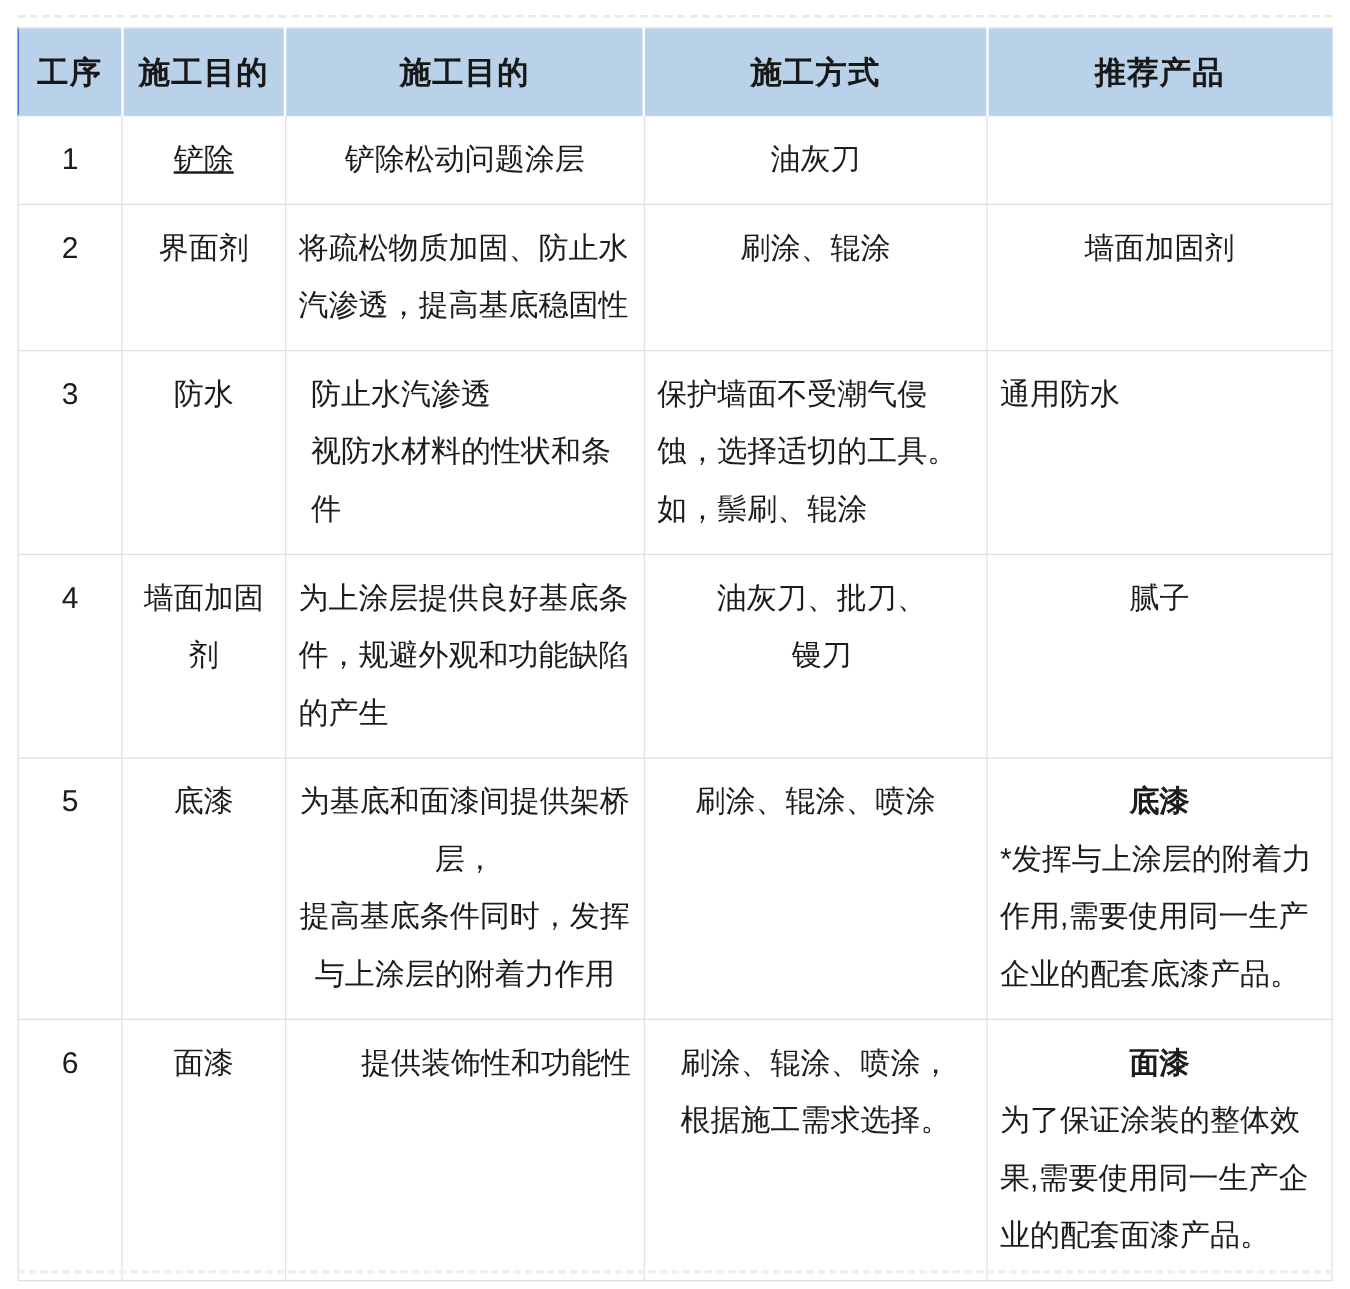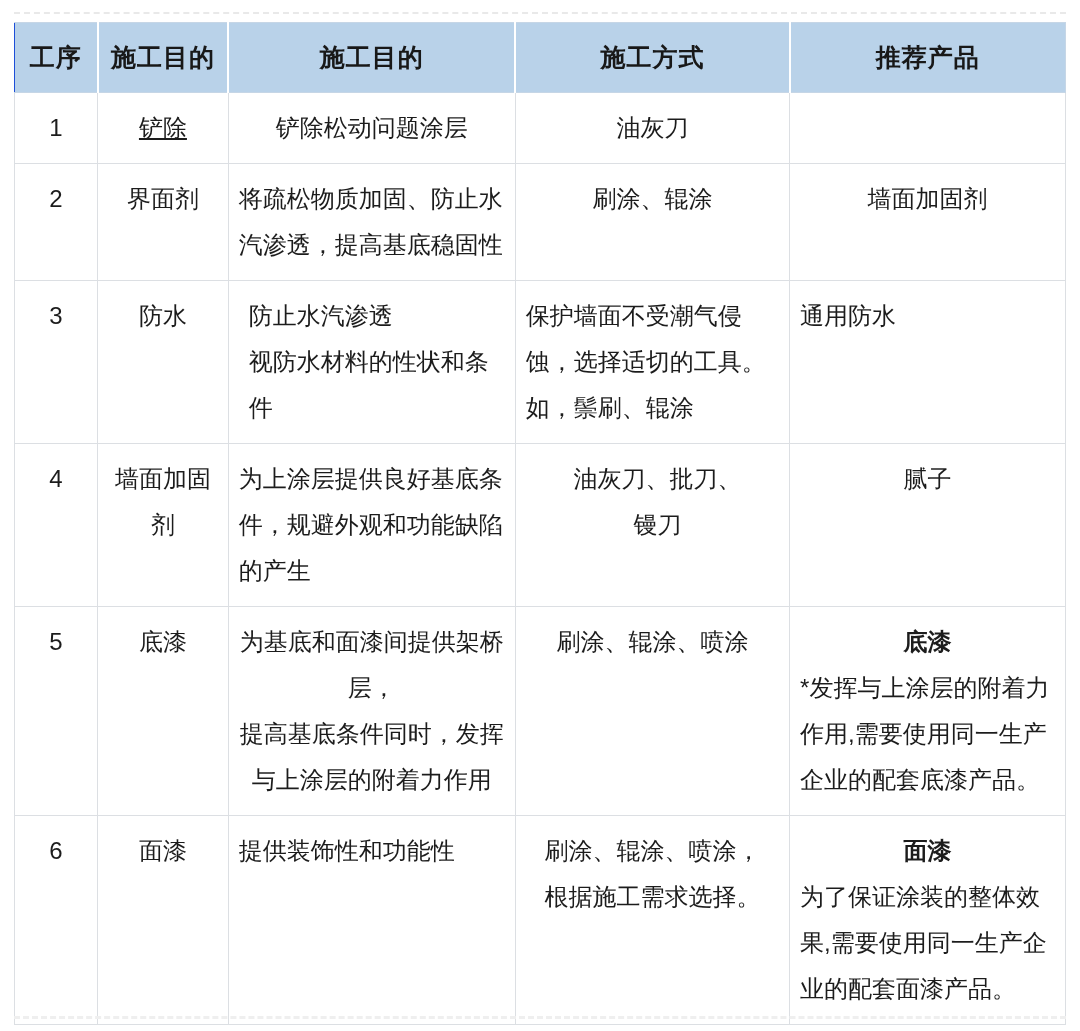--- a/index.html
+++ b/index.html
@@ -162,21 +162,21 @@
             <div class="cell-line">*发挥与上涂层的附着力作用,需要使用同一生产企业的配套底漆产品。</div>
           </td>
         </tr>
         <tr>
           <td style="text-align: center;">
             <div class="cell-line">6</div>
           </td>
           <td style="text-align: center;">
             <div class="cell-line">面漆</div>
           </td>
-          <td style="text-align: left;">
+          <td style="text-align: right;">
             <div class="cell-line">提供装饰性和功能性</div>
           </td>
           <td style="text-align: center; margin-left: 32px;">
             <div class="cell-line">刷涂、辊涂、喷涂，</div>
             <div class="cell-line">根据施工需求选择。</div>
           </td>
           <td style="text-align: left;">
             <div class="cell-line bold" style="text-align: center;">面漆</div>
             <div class="cell-line">为了保证涂装的整体效果,需要使用同一生产企业的配套面漆产品。</div>
           </td>

